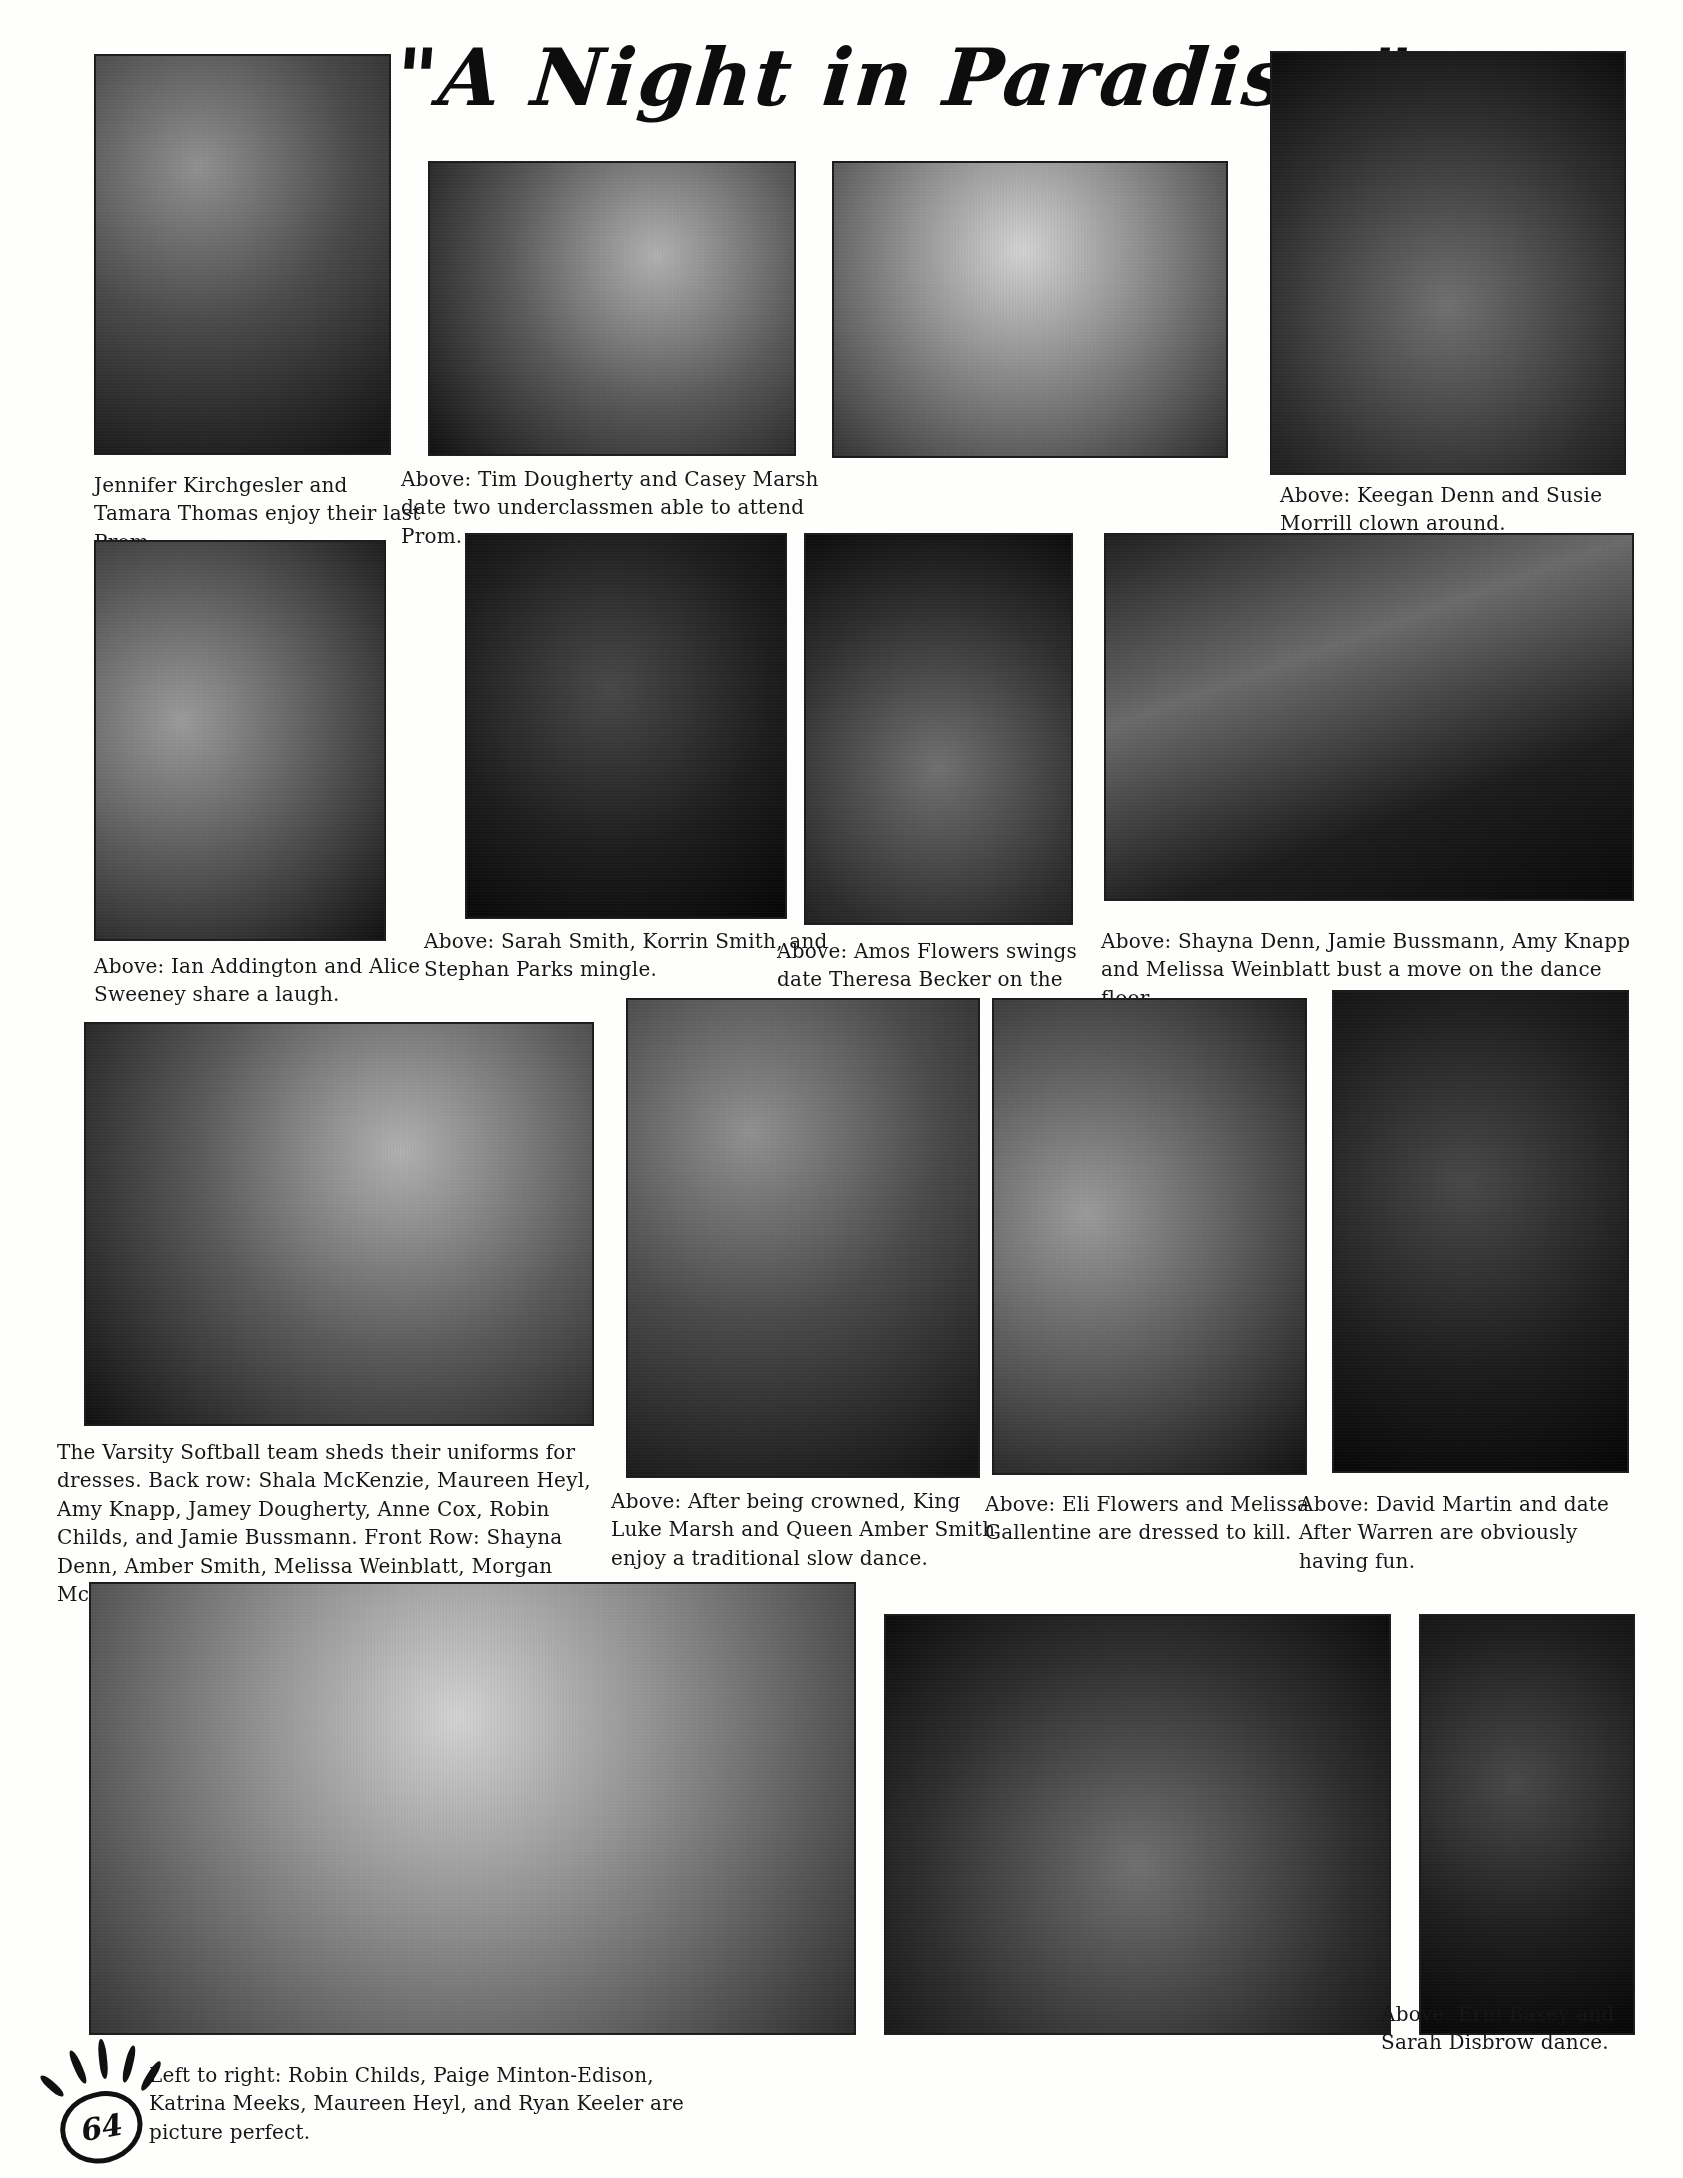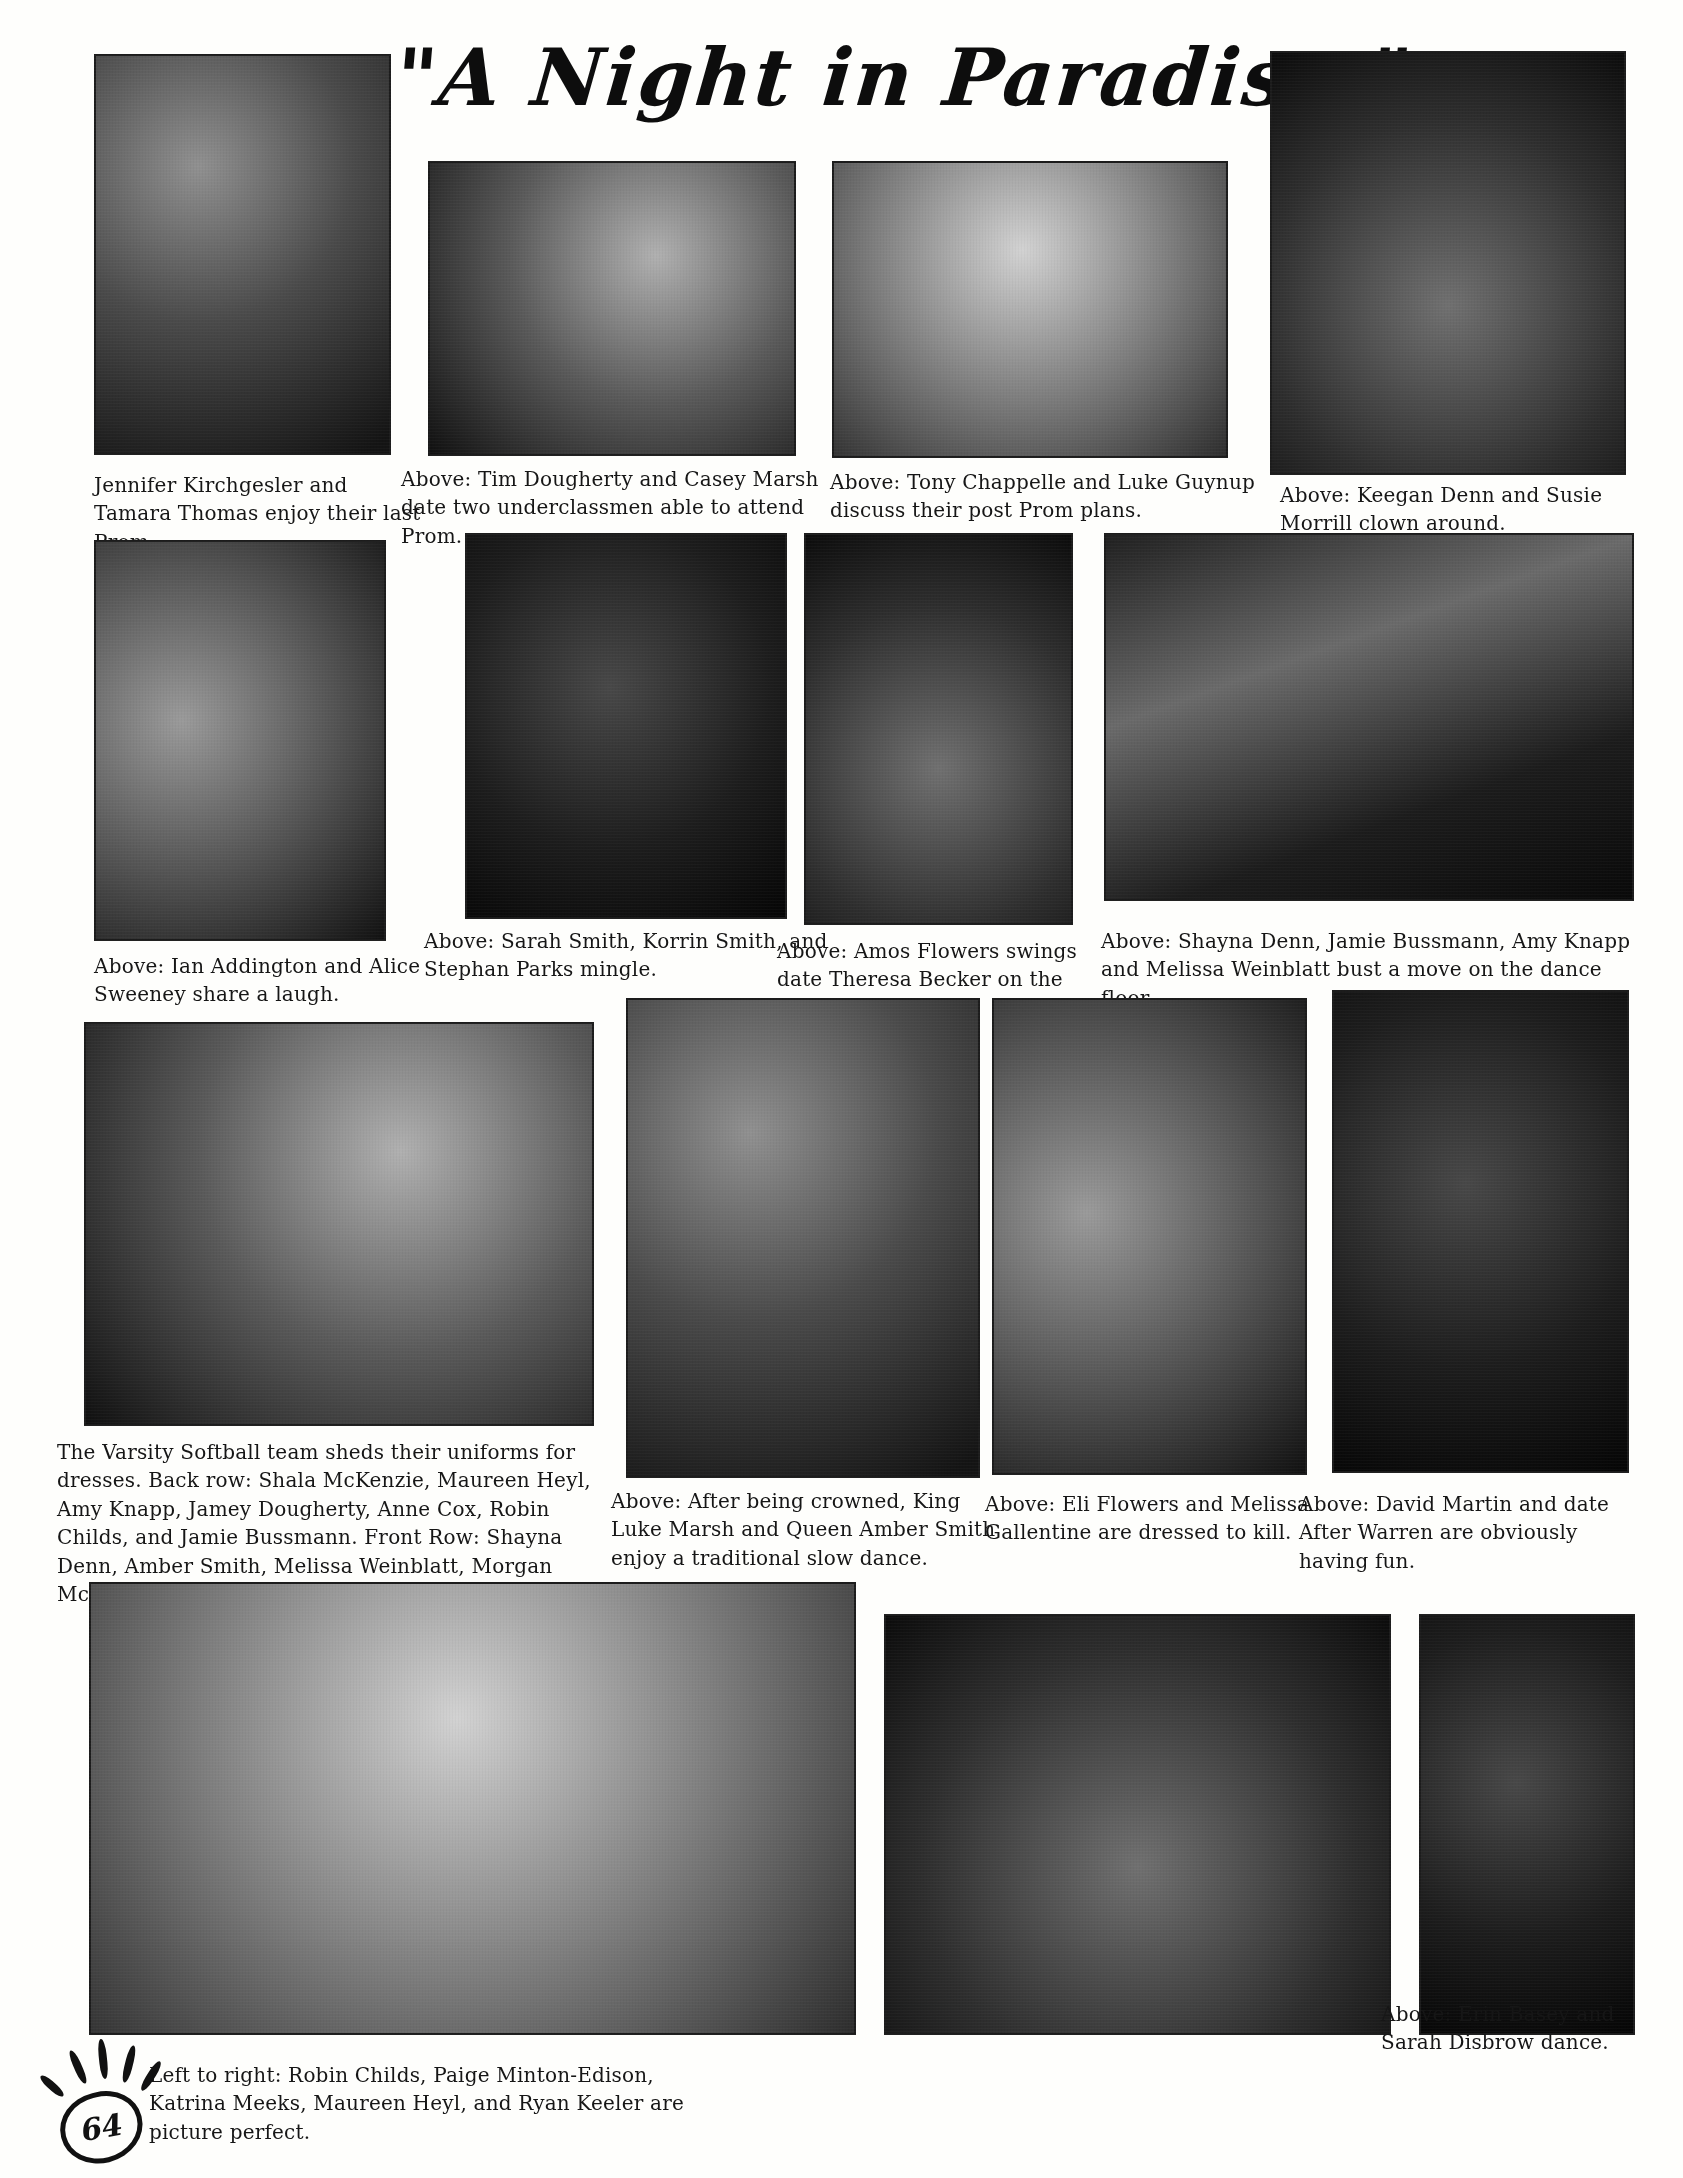--- a/index.html
+++ b/index.html
@@ -79,21 +79,20 @@
 
   <div class="title">"A Night in Paradise."</div>
 
   <div class="photo v-a" style="left:94px;top:54px;width:297px;height:401px"></div>
   <div class="photo v-b" style="left:428px;top:161px;width:368px;height:295px"></div>
   <div class="photo v-light" style="left:832px;top:161px;width:396px;height:297px"></div>
   <div class="photo v-c" style="left:1270px;top:51px;width:356px;height:424px"></div>
 
   <div class="cap" style="left:94px;top:471px;width:327px">Jennifer Kirchgesler and Tamara Thomas enjoy their last Prom.</div>
   <div class="cap" style="left:401px;top:465px;width:446px">Above:  Tim Dougherty and Casey Marsh date two underclassmen able to attend Prom.</div>
-  <div class="cap" style="left:830px;top:468px;width:426px">Above:  Tony Chappelle and Luke Guynup discuss their post Prom plans.</div>
   <div class="cap" style="left:1280px;top:481px;width:337px">Above:  Keegan Denn and Susie Morrill clown around.</div>
 
   <div class="photo v-mid" style="left:94px;top:540px;width:292px;height:401px"></div>
   <div class="photo v-dark" style="left:465px;top:533px;width:322px;height:386px"></div>
   <div class="photo v-c" style="left:804px;top:533px;width:269px;height:392px"></div>
   <div class="photo v-d" style="left:1104px;top:533px;width:530px;height:368px"></div>
 
   <div class="cap" style="left:424px;top:927px;width:411px">Above:  Sarah Smith, Korrin Smith, and Stephan Parks mingle.</div>
   <div class="cap" style="left:94px;top:952px;width:347px">Above:  Ian Addington and Alice Sweeney share a laugh.</div>
   <div class="cap" style="left:777px;top:937px;width:332px">Above:  Amos Flowers swings date Theresa Becker on the dance floor.</div>

